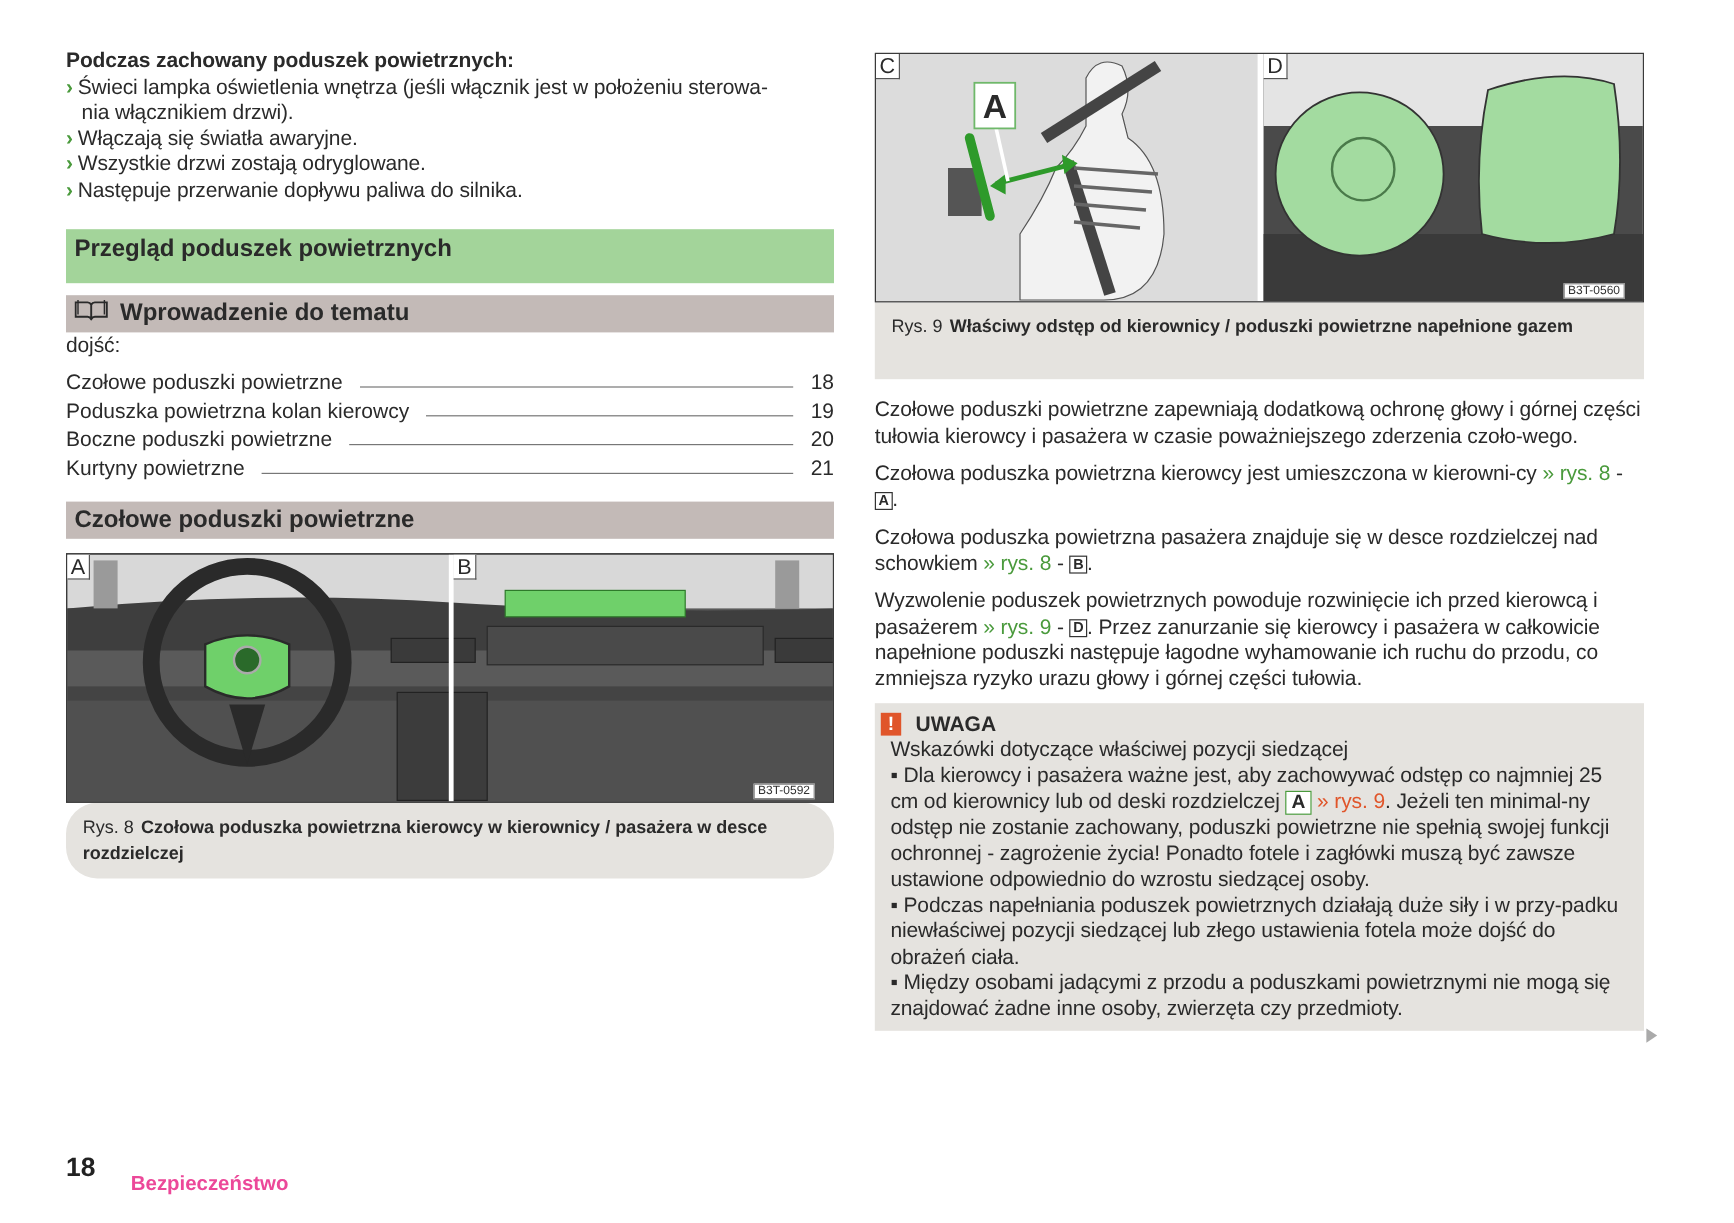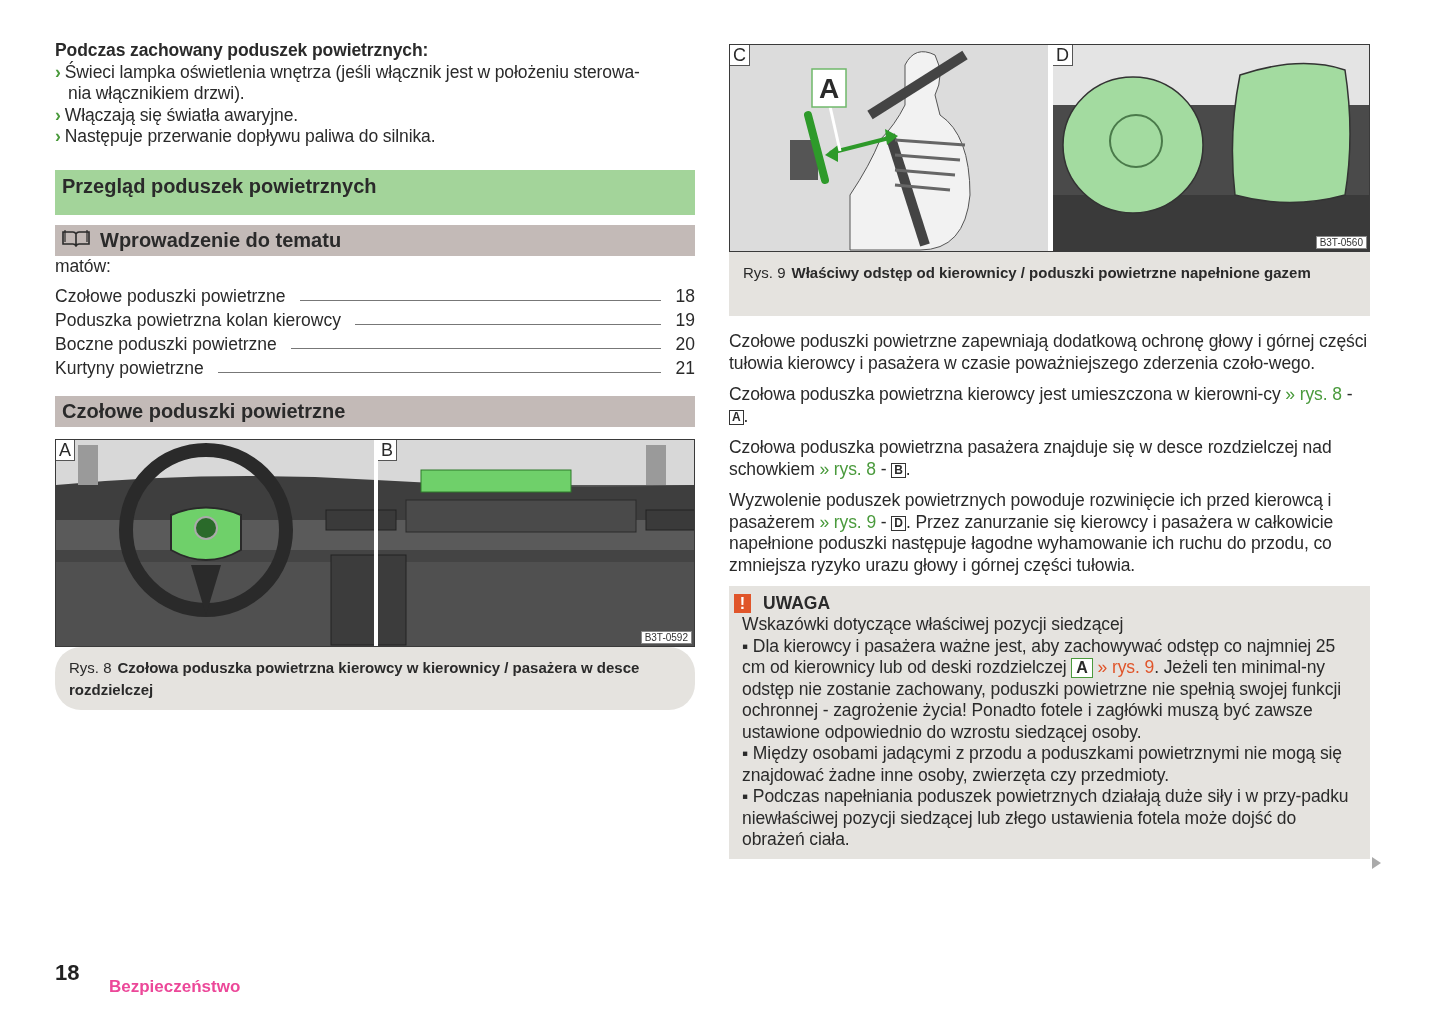--- a/index.html
+++ b/index.html
@@ -22,54 +22,57 @@
     .caption .cap-title{font-weight:bold;}
     .link-green{color:#4a9a3c;}
     .link-orange{color:#e0552a;}
     .boxref{display:inline-block;border:1px solid #333;font-size:12px;font-weight:bold;line-height:13px;padding:0 2px;vertical-align:1px;background:#fff;}
     .boxref-green{display:inline-block;border:1.5px solid #4a9a3c;font-size:16px;font-weight:bold;line-height:18px;padding:0 4px;background:#fff;}
     .para{margin-bottom:10px;}
     .warn{background:#e5e3df;padding:6px 12px 8px 13px;}
     .warn-head{display:flex;align-items:center;font-weight:bold;font-size:17.5px;height:22px;margin-left:-8px;}
     .warn-icon{width:17px;height:19px;background:#e0552a;color:#fff;font-weight:bold;text-align:center;line-height:19px;font-size:16px;margin-right:12px;}
     .fig-label{position:absolute;background:#fff;font-size:18px;line-height:20px;padding:0 3px;border-right:1px solid #555;border-bottom:1px solid #555;}
-    .fig-code{position:absolute;right:2px;bottom:2px;background:#fff;font-size:10px;padding:0 3px;border:1px solid #888;color:#333;text-align:right;}
+    .fig-code{position:absolute;right:15px;bottom:2px;background:#fff;font-size:10px;padding:0 3px;border:1px solid #888;color:#333;text-align:right;}
     .footer-num{position:absolute;left:55px;top:960px;font-size:22px;font-weight:bold;color:#222;}
     .footer-title{position:absolute;left:109px;top:964px;font-size:17px;font-weight:bold;color:#ec4899;margin-top:13px;}
     .next-arrow{position:absolute;left:1372px;top:857px;width:0;height:0;border-top:6px solid transparent;border-bottom:6px solid transparent;border-left:9px solid #aaa;}
   </style>
 </head>
 <body>
 
 <div class="col-left">
   <div class="txt bold">Podczas zachowany poduszek powietrznych:</div>
   <div class="txt">
     <span class="arrow">›</span><span>Świeci lampka oświetlenia wnętrza (jeśli włącznik jest w położeniu sterowa-</span>
   </div>
   <div class="txt indent">nia włącznikiem drzwi).</div>
   <div class="txt">
     <span class="arrow">›</span><span>Włączają się światła awaryjne.</span>
   </div>
   <div class="txt">
+    <span class="arrow">›</span><span>Wszystkie drzwi zostają odryglowane.</span>
+  </div>
+  <div class="txt">
     <span class="arrow">›</span><span>Następuje przerwanie dopływu paliwa do silnika.</span>
   </div>
 
   <div class="hdr-green" style="margin-top:22px;">Przegląd poduszek powietrznych</div>
 
   <div class="hdr-grey" style="margin-top:10px;">
     <span style="display:inline-block;margin-right:10px;">
       <svg width="28" height="18" viewBox="0 0 28 18">
           <path d="M1 3 L1 15 L11 15 Q13 15 14 17 Q15 15 17 15 L27 15 L27 3 L17 3 Q15 3 14 5 Q13 3 11 3 Z M14 5 L14 17" fill="none" stroke="#2a2a2a" stroke-width="1.6"></path>
           <path d="M3 1 L3 13 M25 1 L25 13" stroke="#2a2a2a" stroke-width="1.2"></path>
         </svg>
     </span>
     <span>Wprowadzenie do tematu</span>
   </div>
 
-  <div class="txt">matów:</div>
+  <div class="txt">dojść:</div>
 
   <div style="margin-top:6px;">
     <div class="toc-row">
       <span>Czołowe poduszki powietrzne</span>
         <span class="line"></span>
         <span class="pg">18</span>
     </div>
     <div class="toc-row">
       <span>Poduszka powietrzna kolan kierowcy</span>
         <span class="line"></span>
@@ -165,21 +168,21 @@
 
   <div class="warn" style="margin-top:6px;">
     <div class="warn-head">
       <span class="warn-icon">!</span>
       <span>UWAGA</span>
     </div>
     <div class="txt">Wskazówki dotyczące właściwej pozycji siedzącej</div>
     <div class="txt">
       <span>▪ Dla kierowcy i pasażera ważne jest, aby zachowywać odstęp co najmniej 25 cm od kierownicy lub od deski rozdzielczej </span><span class="boxref-green">A</span><span class="link-orange"> » rys. 9</span><span>. Jeżeli ten minimal-ny odstęp nie zostanie zachowany, poduszki powietrzne nie spełnią swojej funkcji ochronnej - zagrożenie życia! Ponadto fotele i zagłówki muszą być zawsze ustawione odpowiednio do wzrostu siedzącej osoby.</span>
     </div>
+    <div class="txt">▪ Podczas napełniania poduszek powietrznych działają duże siły i w przy-padku niewłaściwej pozycji siedzącej lub złego ustawienia fotela może dojść do obrażeń ciała.</div>
     <div class="txt">▪ Między osobami jadącymi z przodu a poduszkami powietrznymi nie mogą się znajdować żadne inne osoby, zwierzęta czy przedmioty.</div>
-    <div class="txt">▪ Podczas napełniania poduszek powietrznych działają duże siły i w przy-padku niewłaściwej pozycji siedzącej lub złego ustawienia fotela może dojść do obrażeń ciała.</div>
   </div>
 </div>
 
 <div class="next-arrow"></div>
 
 <div class="footer-num">18</div>
 <div class="footer-title">Bezpieczeństwo</div>
 
 </body></html>

